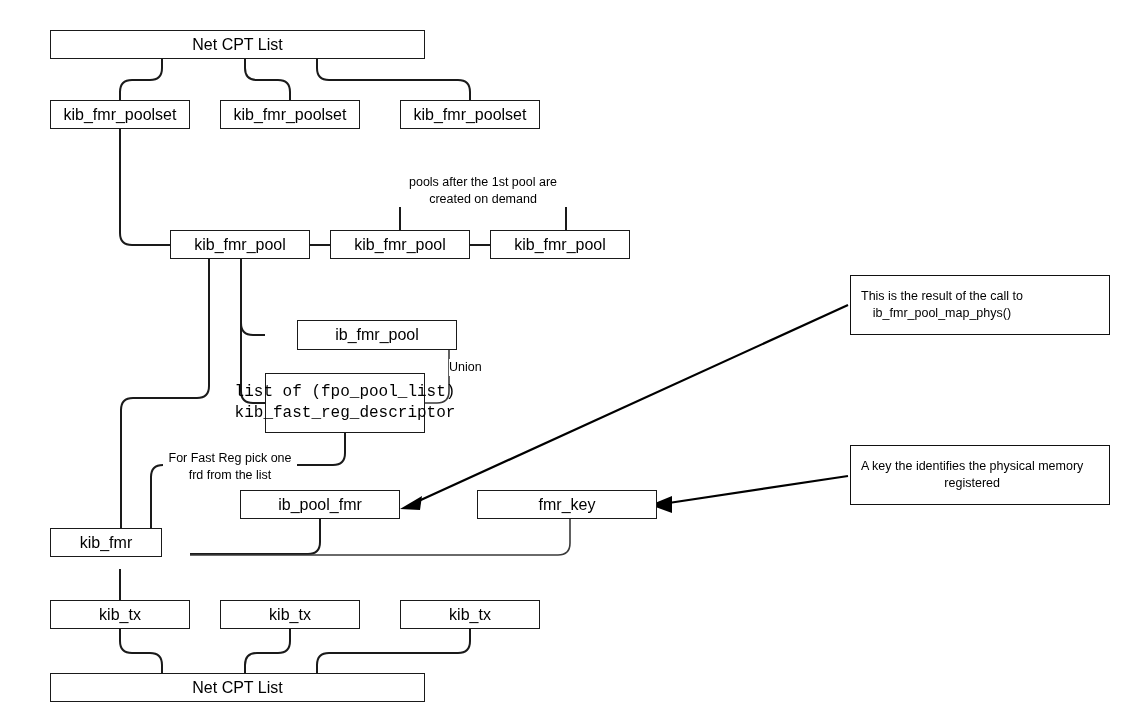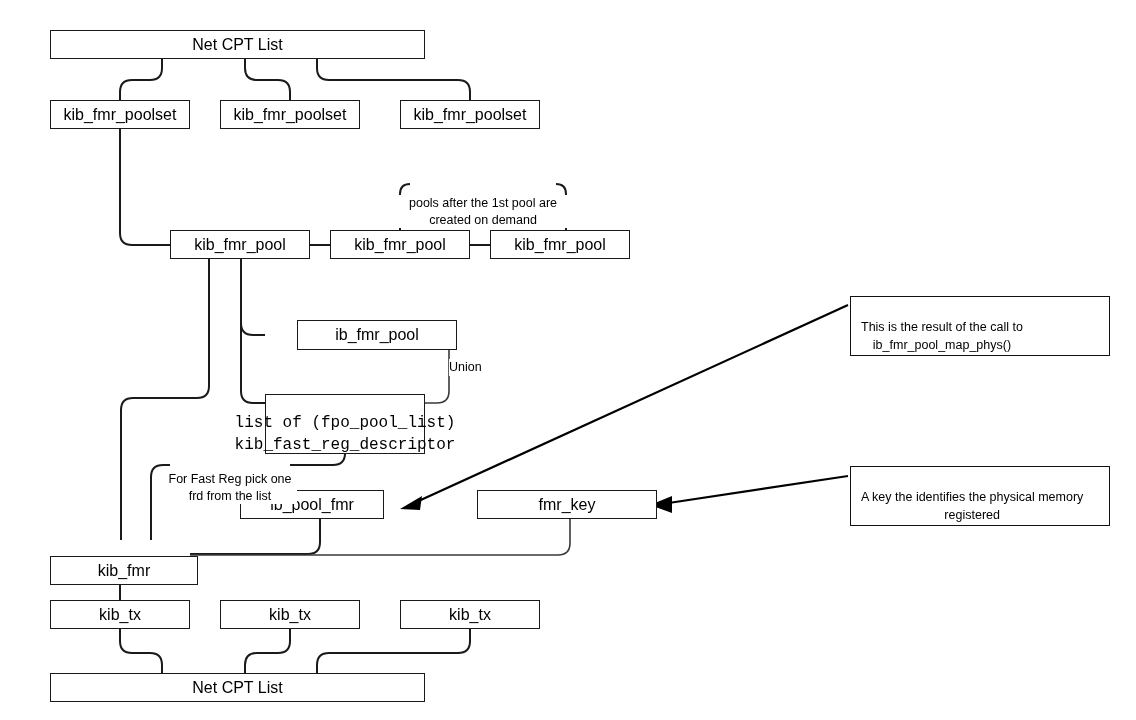--- a/index.html
+++ b/index.html
@@ -71,21 +71,20 @@
     font-size: 12.5px;
     color: #000000;
     text-align: center;
     line-height: 1.32;
     white-space: pre-line;
     z-index: 4;
     background: #ffffff;
   }
   .multi {
     white-space: pre-line;
-    margin-top: 21px;
   }
 </style>
 </head>
 <body>
 
 <div id="canvas">
 
   <svg id="wires" viewBox="0 0 1136 720">
 
     <path class="wire" d="M162,58 L162,68 Q162,80 150,80 L132,80 Q120,80 120,92 L120,100"></path>
@@ -156,29 +155,29 @@
 
   <div class="node" style="left:265px; top:320px; width:160px; height:30px;margin-left:32px;">
     <span>ib_fmr_pool</span>
   </div>
 
   <div class="node multi" style="left:265px; top:373px; width:160px; height:60px;font-family:Liberation Mono, monospace;">
     <span class="multi">list of (fpo_pool_list)
 kib_fast_reg_descriptor</span>
   </div>
 
-  <div class="node" style="left:240px; top:490px; width:144px; height:29px;text-align:right;">
+  <div class="node" style="left:240px; top:490px; width:160px; height:29px;text-align:right;">
     <span>ib_pool_fmr</span>
   </div>
 
   <div class="node" style="left:477px; top:490px; width:180px; height:29px;">
     <span>fmr_key</span>
   </div>
 
-  <div class="node" style="left:50px; top:556px; width:148px; height:29px;">
+  <div class="node" style="left:50px; top:528px; width:112px; height:29px;">
     <span>kib_fmr</span>
   </div>
 
   <div class="node" style="left:50px; top:600px; width:140px; height:29px;">
     <span>kib_tx</span>
   </div>
   <div class="node" style="left:220px; top:600px; width:140px; height:29px;">
     <span>kib_tx</span>
   </div>
   <div class="node" style="left:400px; top:600px; width:140px; height:29px;">

